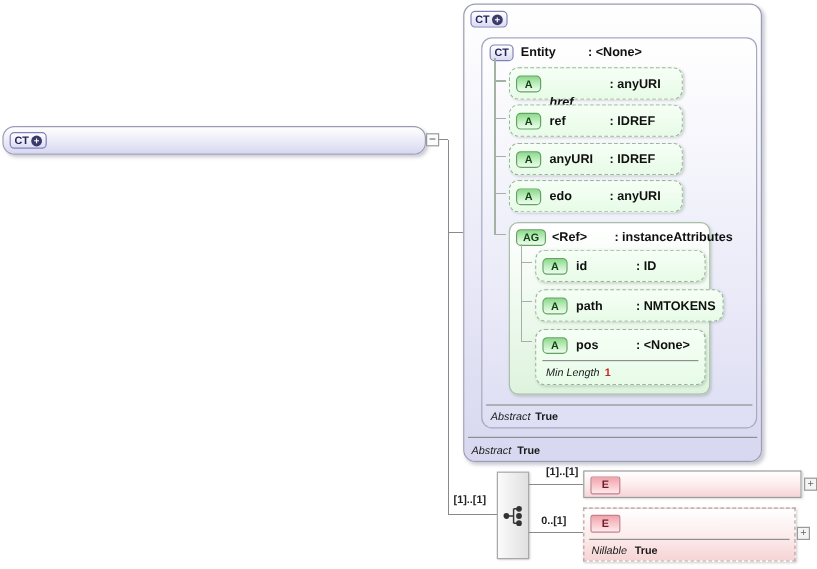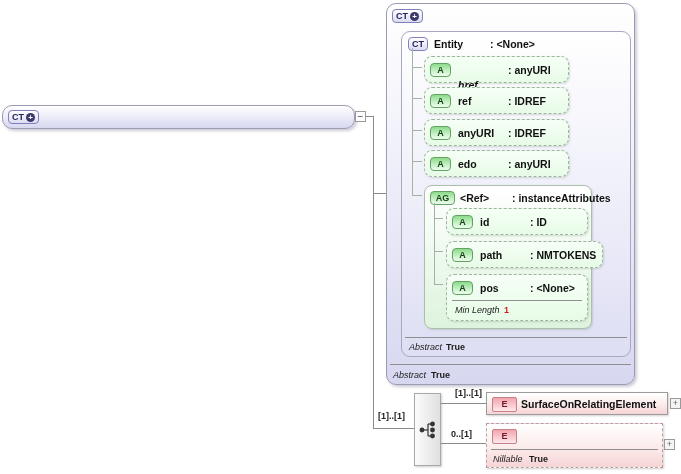--- a/index.html
+++ b/index.html
@@ -152,21 +152,20 @@
           <circle cx="13.5" cy="3" r="1.8"></circle>
           <circle cx="13.5" cy="9" r="1.8"></circle>
           <circle cx="13.5" cy="15" r="1.8"></circle>
         </g>
       </svg>
     </span>
   </div>
 
   <div class="box elem" style="left:486px; top:392px; width:182px; height:23px;">
     <span class="badge badge-e" style="left:5px; top:4px;">E</span>
-    <span class="aname" style="left:34px; top:5px;">SurfaceOnRelatingElement</span>
   </div>
   <div class="plusbtn" style="left:670px; top:398px;">+</div>
 
   <div class="box elem optional" style="left:486px; top:423px; width:177px; height:45px;">
     <span class="badge badge-e" style="left:5px; top:5px;">E</span>
     <div class="sep" style="left:4px; right:4px; top:25px;"></div>
     <span class="facet-label" style="left:6px; top:30px;">Nillable</span>
     <span class="facet-value" style="left:42px; top:30px;">True</span>
   </div>
   <div class="plusbtn" style="left:664px; top:439px;">+</div>

